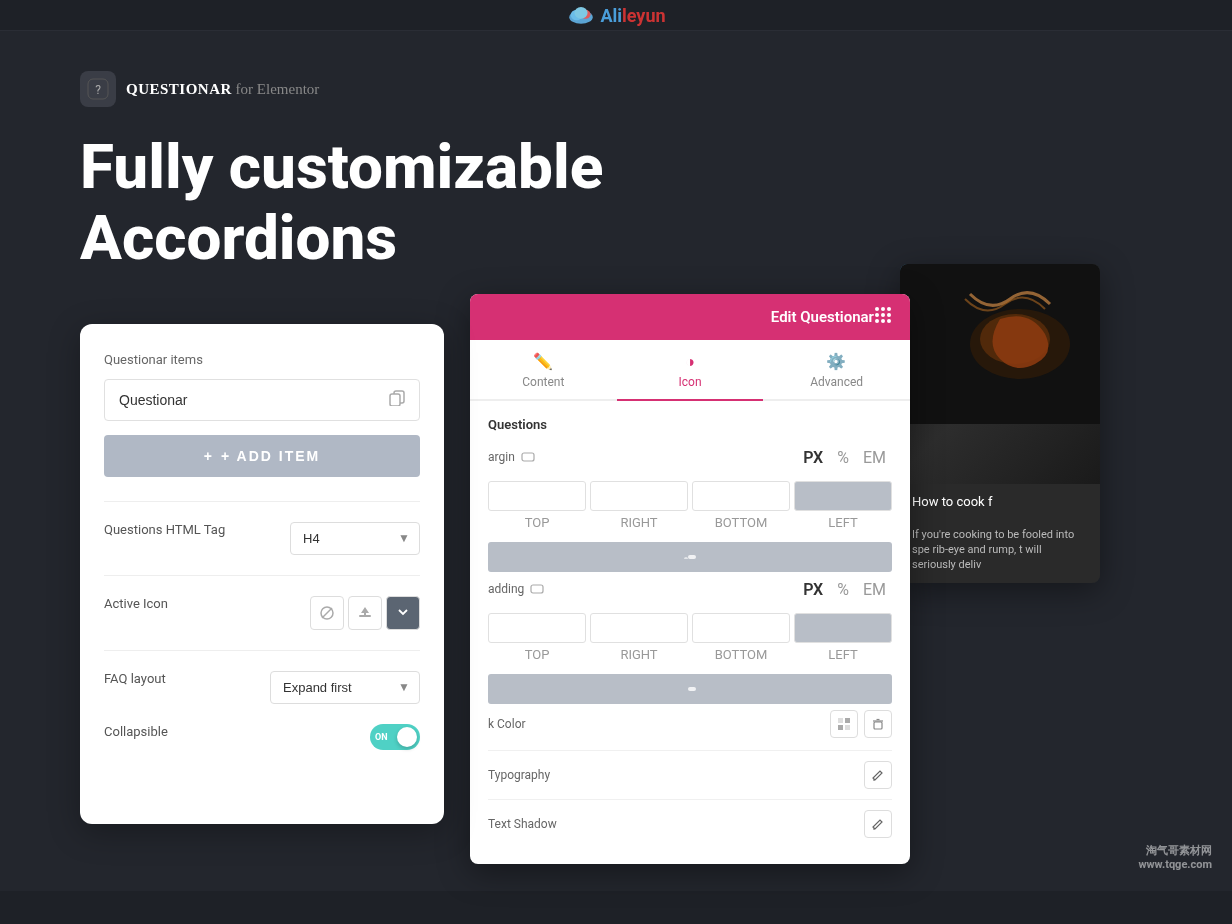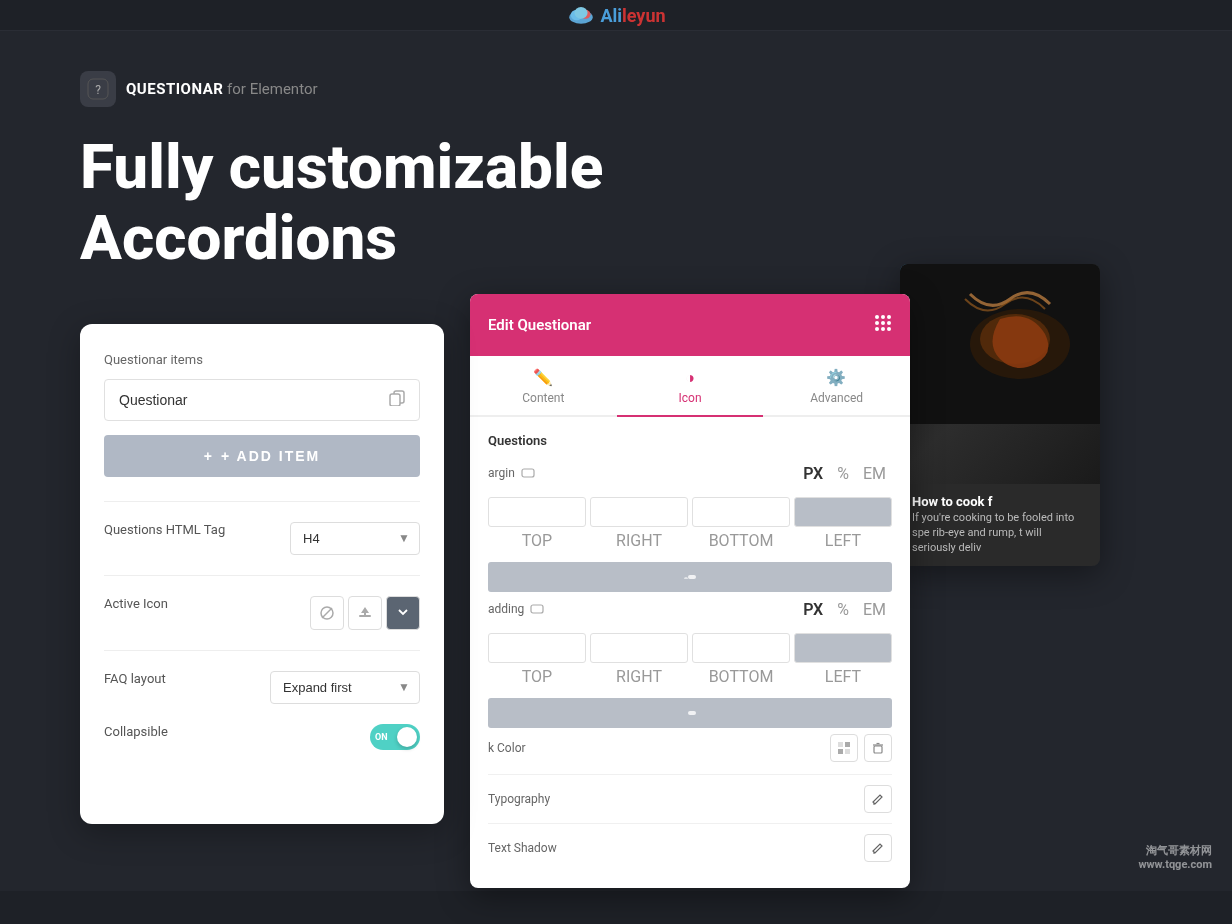--- a/index.html
+++ b/index.html
@@ -44,20 +44,21 @@
       border-radius: 8px;
       display: flex;
       align-items: center;
       justify-content: center;
       color: #aaa;
       font-size: 16px;
     }
     .plugin-name {
       font-size: 15px;
       color: #ccc;
+      font-family: Liberation Serif, serif;
     }
     .plugin-name strong {
       color: #fff;
       font-weight: 700;
       letter-spacing: 0.5px;
     }
     .plugin-name span {
       color: #888;
       font-weight: 400;
     }
@@ -247,22 +248,22 @@
       top: -30px;
       z-index: 2;
       box-shadow: 0 8px 32px rgba(0,0,0,0.4);
       overflow: hidden;
     }
 
     .mid-panel-header {
       background: #d63073;
       display: flex;
       align-items: center;
-      justify-content: space-between;
-      padding: 20px 18px;
+      justify-content: flex-end;
+      padding: 12px 18px;
     }
     .mid-panel-title {
       color: #fff;
       font-size: 15px;
       font-weight: 600;
     }
     .grid-icon {
       color: #fff;
       font-size: 18px;
     }
@@ -345,21 +346,21 @@
     .four-input-box.highlighted {
       background: #b8bec7;
     }
     .four-labels {
       display: grid;
       grid-template-columns: repeat(4, 1fr);
       gap: 4px;
       margin-bottom: 12px;
     }
     .four-label-text {
-      font-size: 16px;
+      font-size: 13px;
       color: #999;
       text-align: center;
     }
 
     .link-btn {
       width: 100%;
       height: 30px;
       background: #b8bec7;
       border-radius: 3px;
       display: flex;
@@ -432,23 +433,23 @@
       background: linear-gradient(135deg, #1a1a1a 0%, #2d2d2d 50%, #1a1a1a 100%);
       position: relative;
       overflow: hidden;
     }
     .right-panel-text {
       background: #2a2a2a;
       padding: 10px 12px;
     }
     .right-panel-title {
       font-size: 13px;
-      font-weight: 700;
+      font-weight: 400;
       color: #fff;
-      margin-bottom: 1px;
+      margin-bottom: 18px;
     }
     .right-panel-desc {
       font-size: 11px;
       color: #bbb;
       line-height: 1.4;
     }
 
     
     .corner-handle {
       position: absolute;

